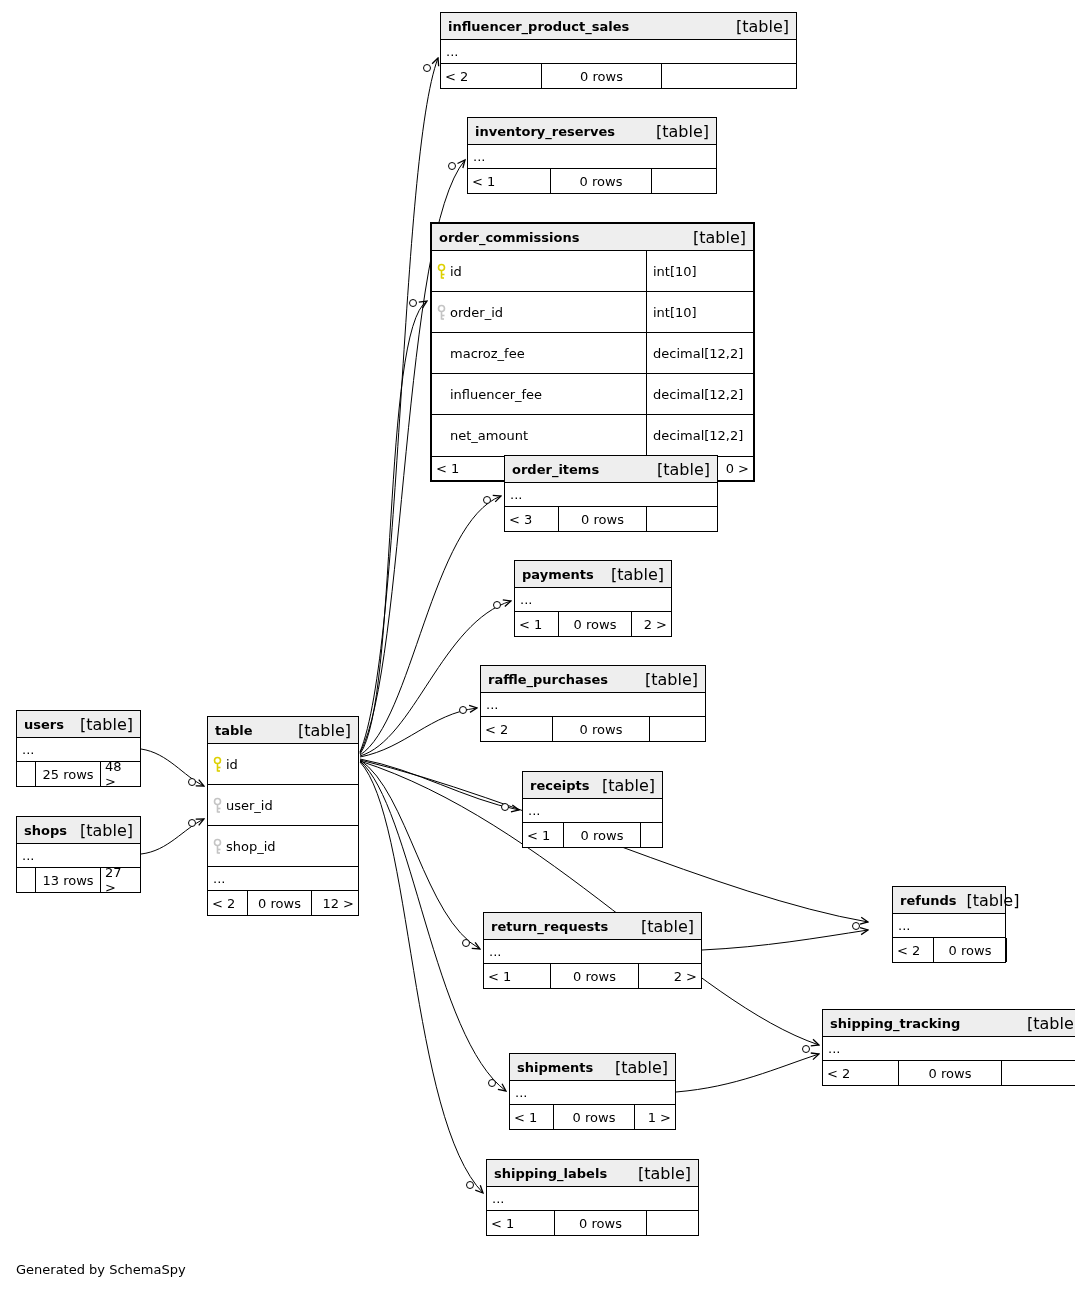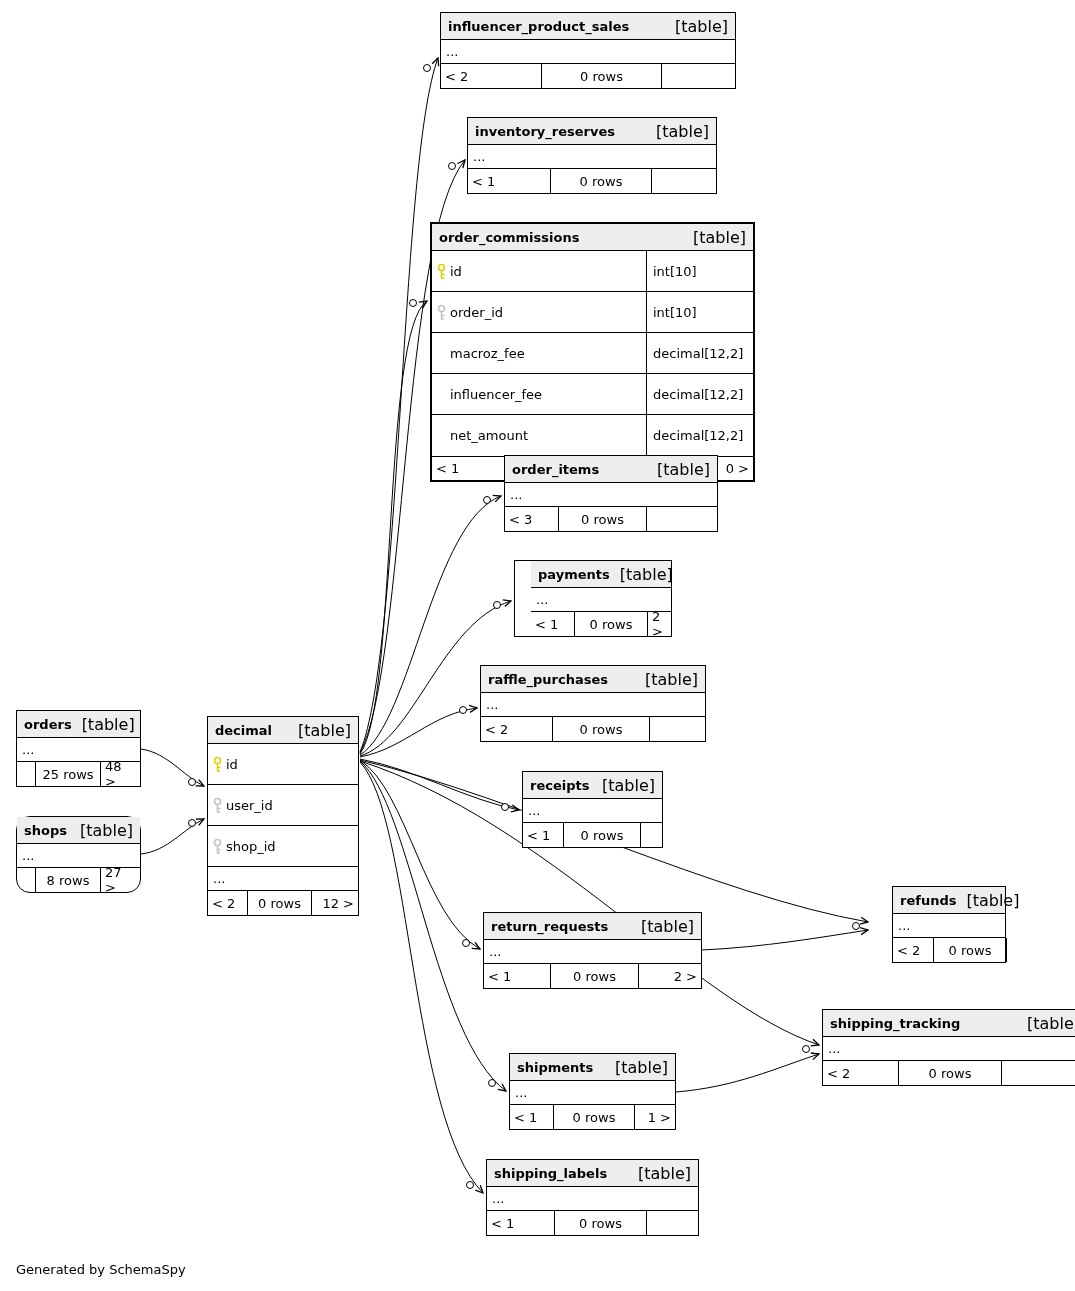--- a/index.html
+++ b/index.html
@@ -80,21 +80,21 @@
     <circle cx="466" cy="943" r="3.5"></circle>
     <circle cx="856" cy="926" r="3.5"></circle>
     <circle cx="492" cy="1083" r="3.5"></circle>
     <circle cx="806" cy="1049" r="3.5"></circle>
     <circle cx="470" cy="1185" r="3.5"></circle>
     <circle cx="192" cy="782" r="3.5"></circle>
     <circle cx="192" cy="823" r="3.5"></circle>
   </g>
 </svg>
 
-<div class="tbl" style="left:440px;top:12px;width:296px;">
+<div class="tbl" style="left:440px;top:12px;width:357px;">
   <div class="hdr">
     <span class="nm">influencer_product_sales</span>
     <span class="tt">[table]</span>
   </div>
   <div class="erow">...</div>
   <div class="ftr">
     <span class="fc" style="width:100px">&lt; 2</span>
     <span class="fc mid" style="width:120px">0 rows</span>
     <span class="fc last"></span>
   </div>
@@ -170,21 +170,21 @@
     <span class="tt">[table]</span>
   </div>
   <div class="erow">...</div>
   <div class="ftr">
     <span class="fc" style="width:53px">&lt; 3</span>
     <span class="fc mid" style="width:88px">0 rows</span>
     <span class="fc last"></span>
   </div>
 </div>
 
-<div class="tbl" style="left:514px;top:560px;width:158px;padding-left:16px;">
+<div class="tbl" style="left:514px;top:560px;width:158px;">
   <div class="hdr">
     <span class="nm">payments</span>
     <span class="tt">[table]</span>
   </div>
   <div class="erow">...</div>
   <div class="ftr">
     <span class="fc" style="width:43px">&lt; 1</span>
     <span class="fc mid" style="width:73px">0 rows</span>
     <span class="fc last">2 &gt;</span>
   </div>
@@ -211,34 +211,34 @@
   <div class="erow">...</div>
   <div class="ftr">
     <span class="fc" style="width:40px">&lt; 1</span>
     <span class="fc mid" style="width:77px">0 rows</span>
     <span class="fc last"></span>
   </div>
 </div>
 
 <div class="tbl" style="left:16px;top:710px;width:125px;">
   <div class="hdr">
-    <span class="nm">orders</span>
+    <span class="nm">users</span>
     <span class="tt">[table]</span>
   </div>
   <div class="erow">...</div>
   <div class="ftr">
     <span class="fc" style="width:18px"></span>
     <span class="fc mid" style="width:65px">25 rows</span>
     <span class="fc last">48 &gt;</span>
   </div>
 </div>
 
 <div class="tbl" style="left:207px;top:716px;width:152px;">
   <div class="hdr">
-    <span class="nm">decimal</span>
+    <span class="nm">table</span>
     <span class="tt">[table]</span>
   </div>
   <div class="crow">
     <span class="kslot">
       <svg width="11" height="17" viewBox="0 0 11 17">
           <circle cx="5.5" cy="4.5" r="3" fill="none" stroke="#ddd000" stroke-width="1.6"></circle>
           <line x1="5.5" y1="7.5" x2="5.5" y2="15.5" stroke="#ddd000" stroke-width="1.6"></line>
           <line x1="5.5" y1="11.5" x2="8.5" y2="11.5" stroke="#ddd000" stroke-width="1.6"></line>
           <line x1="5.5" y1="15" x2="8" y2="15" stroke="#ddd000" stroke-width="1.6"></line>
         </svg>
@@ -268,29 +268,29 @@
     <span class="cname">shop_id</span>
   </div>
   <div class="erow">...</div>
   <div class="ftr">
     <span class="fc" style="width:39px">&lt; 2</span>
     <span class="fc mid" style="width:64px">0 rows</span>
     <span class="fc last">12 &gt;</span>
   </div>
 </div>
 
-<div class="tbl" style="left:16px;top:816px;width:125px;border-radius:14px;">
+<div class="tbl" style="left:16px;top:816px;width:125px;">
   <div class="hdr">
     <span class="nm">shops</span>
     <span class="tt">[table]</span>
   </div>
   <div class="erow">...</div>
   <div class="ftr">
     <span class="fc" style="width:18px"></span>
-    <span class="fc mid" style="width:65px">8 rows</span>
+    <span class="fc mid" style="width:65px">13 rows</span>
     <span class="fc last">27 &gt;</span>
   </div>
 </div>
 
 <div class="tbl" style="left:892px;top:886px;width:114px;">
   <div class="hdr">
     <span class="nm">refunds</span>
     <span class="tt">[table]</span>
   </div>
   <div class="erow">...</div>

